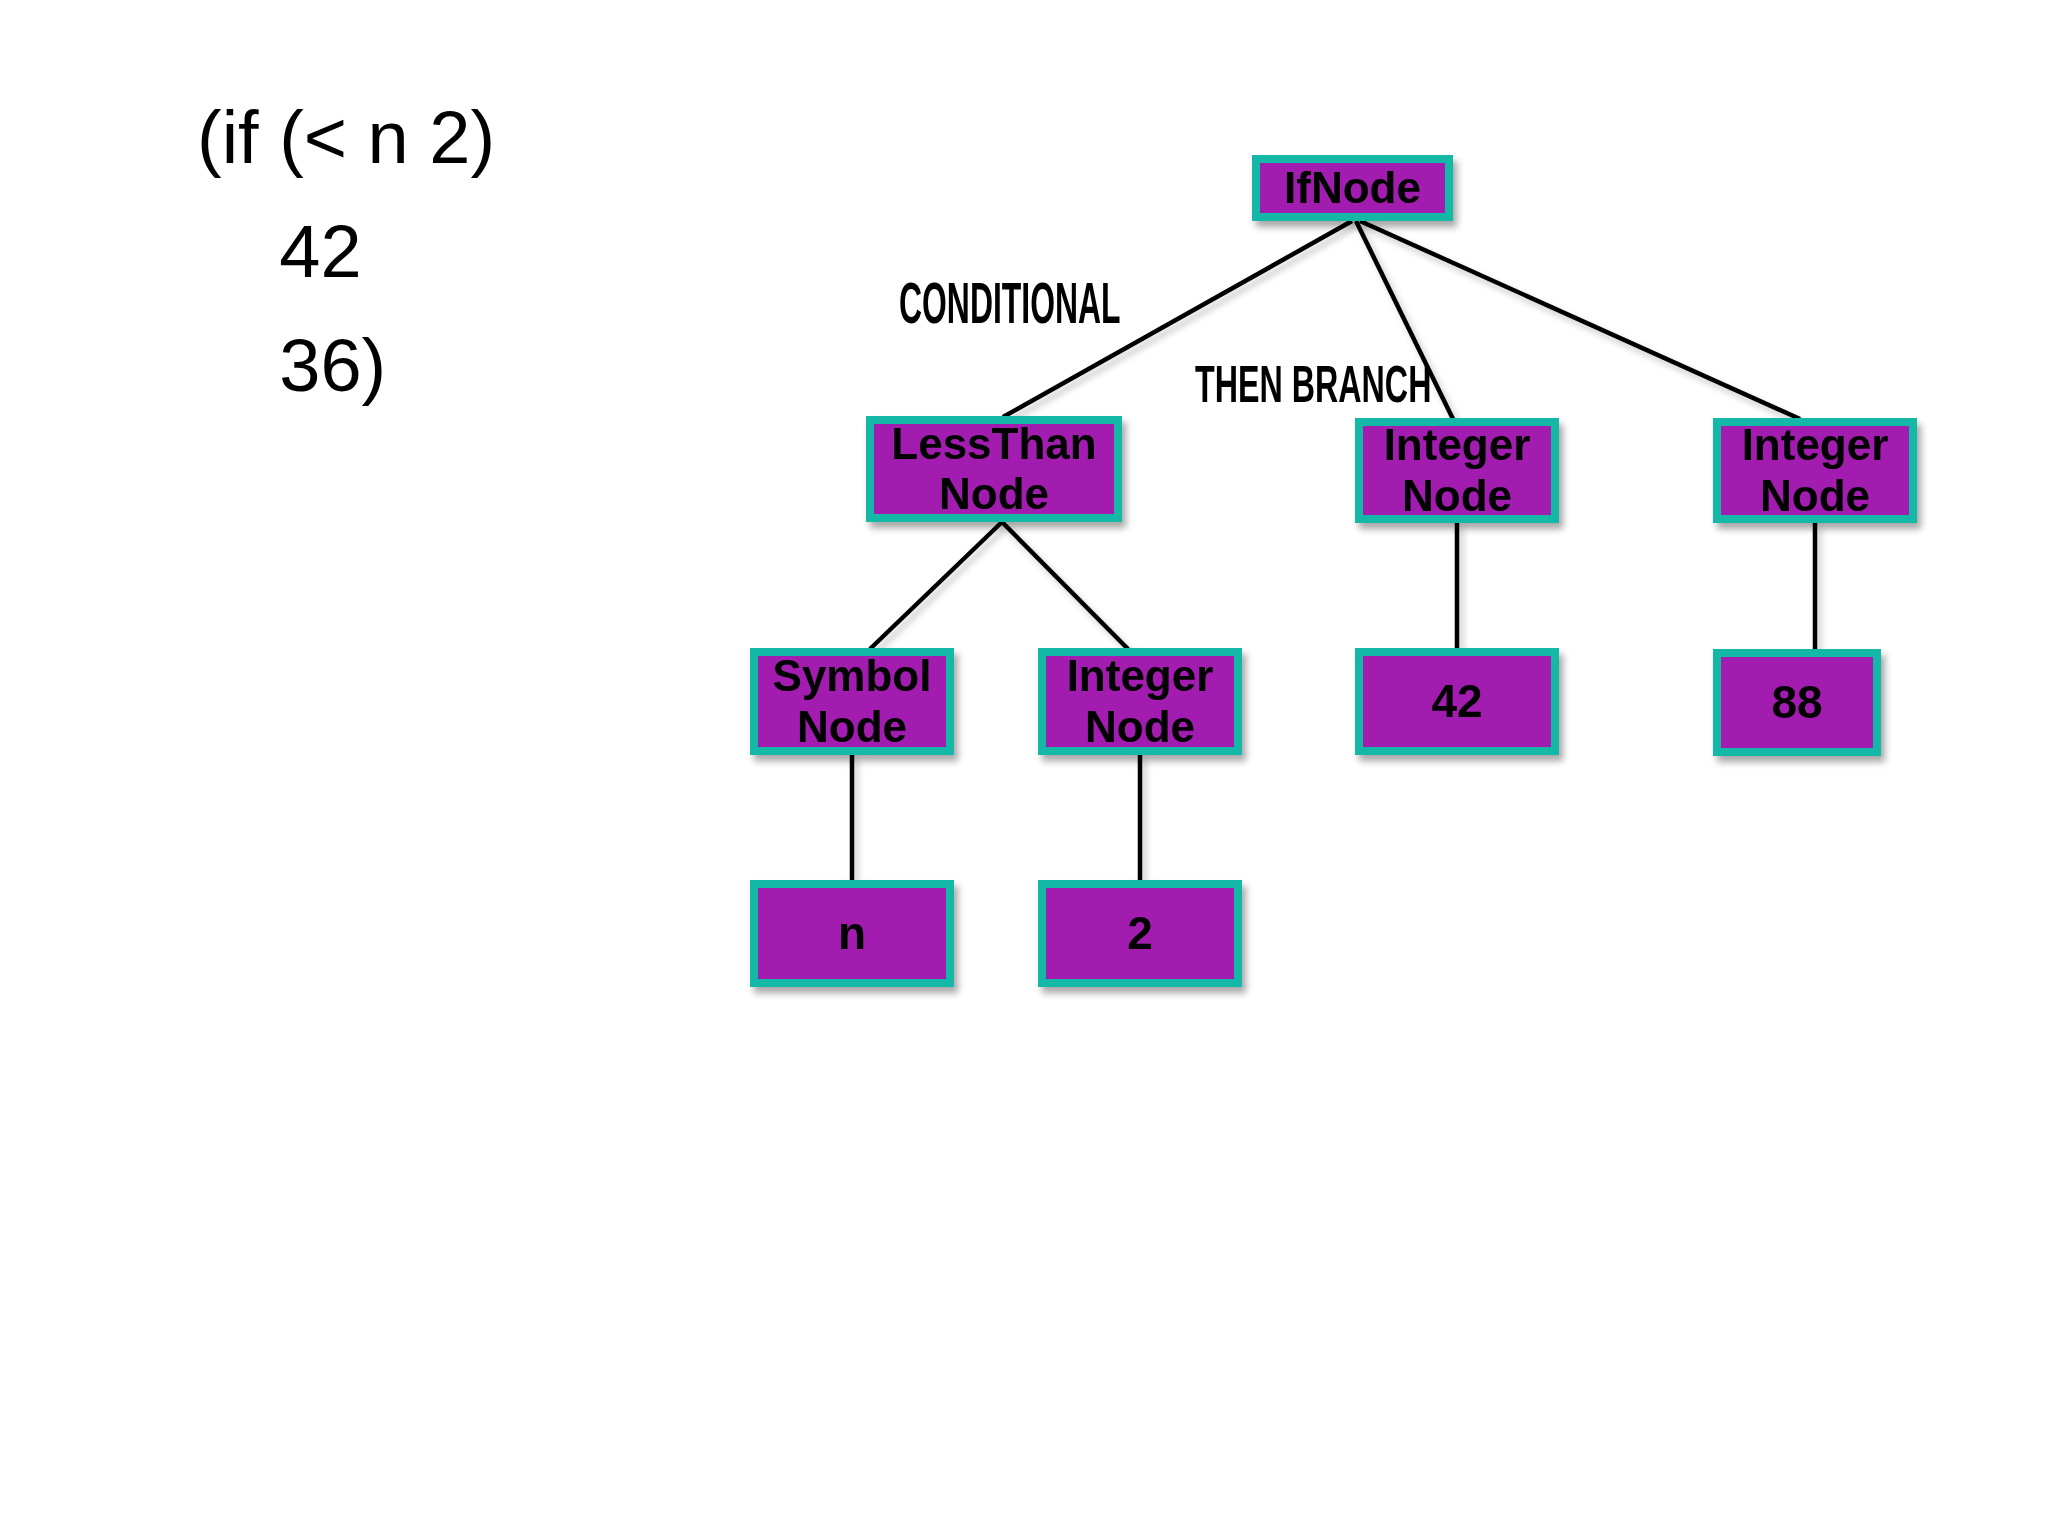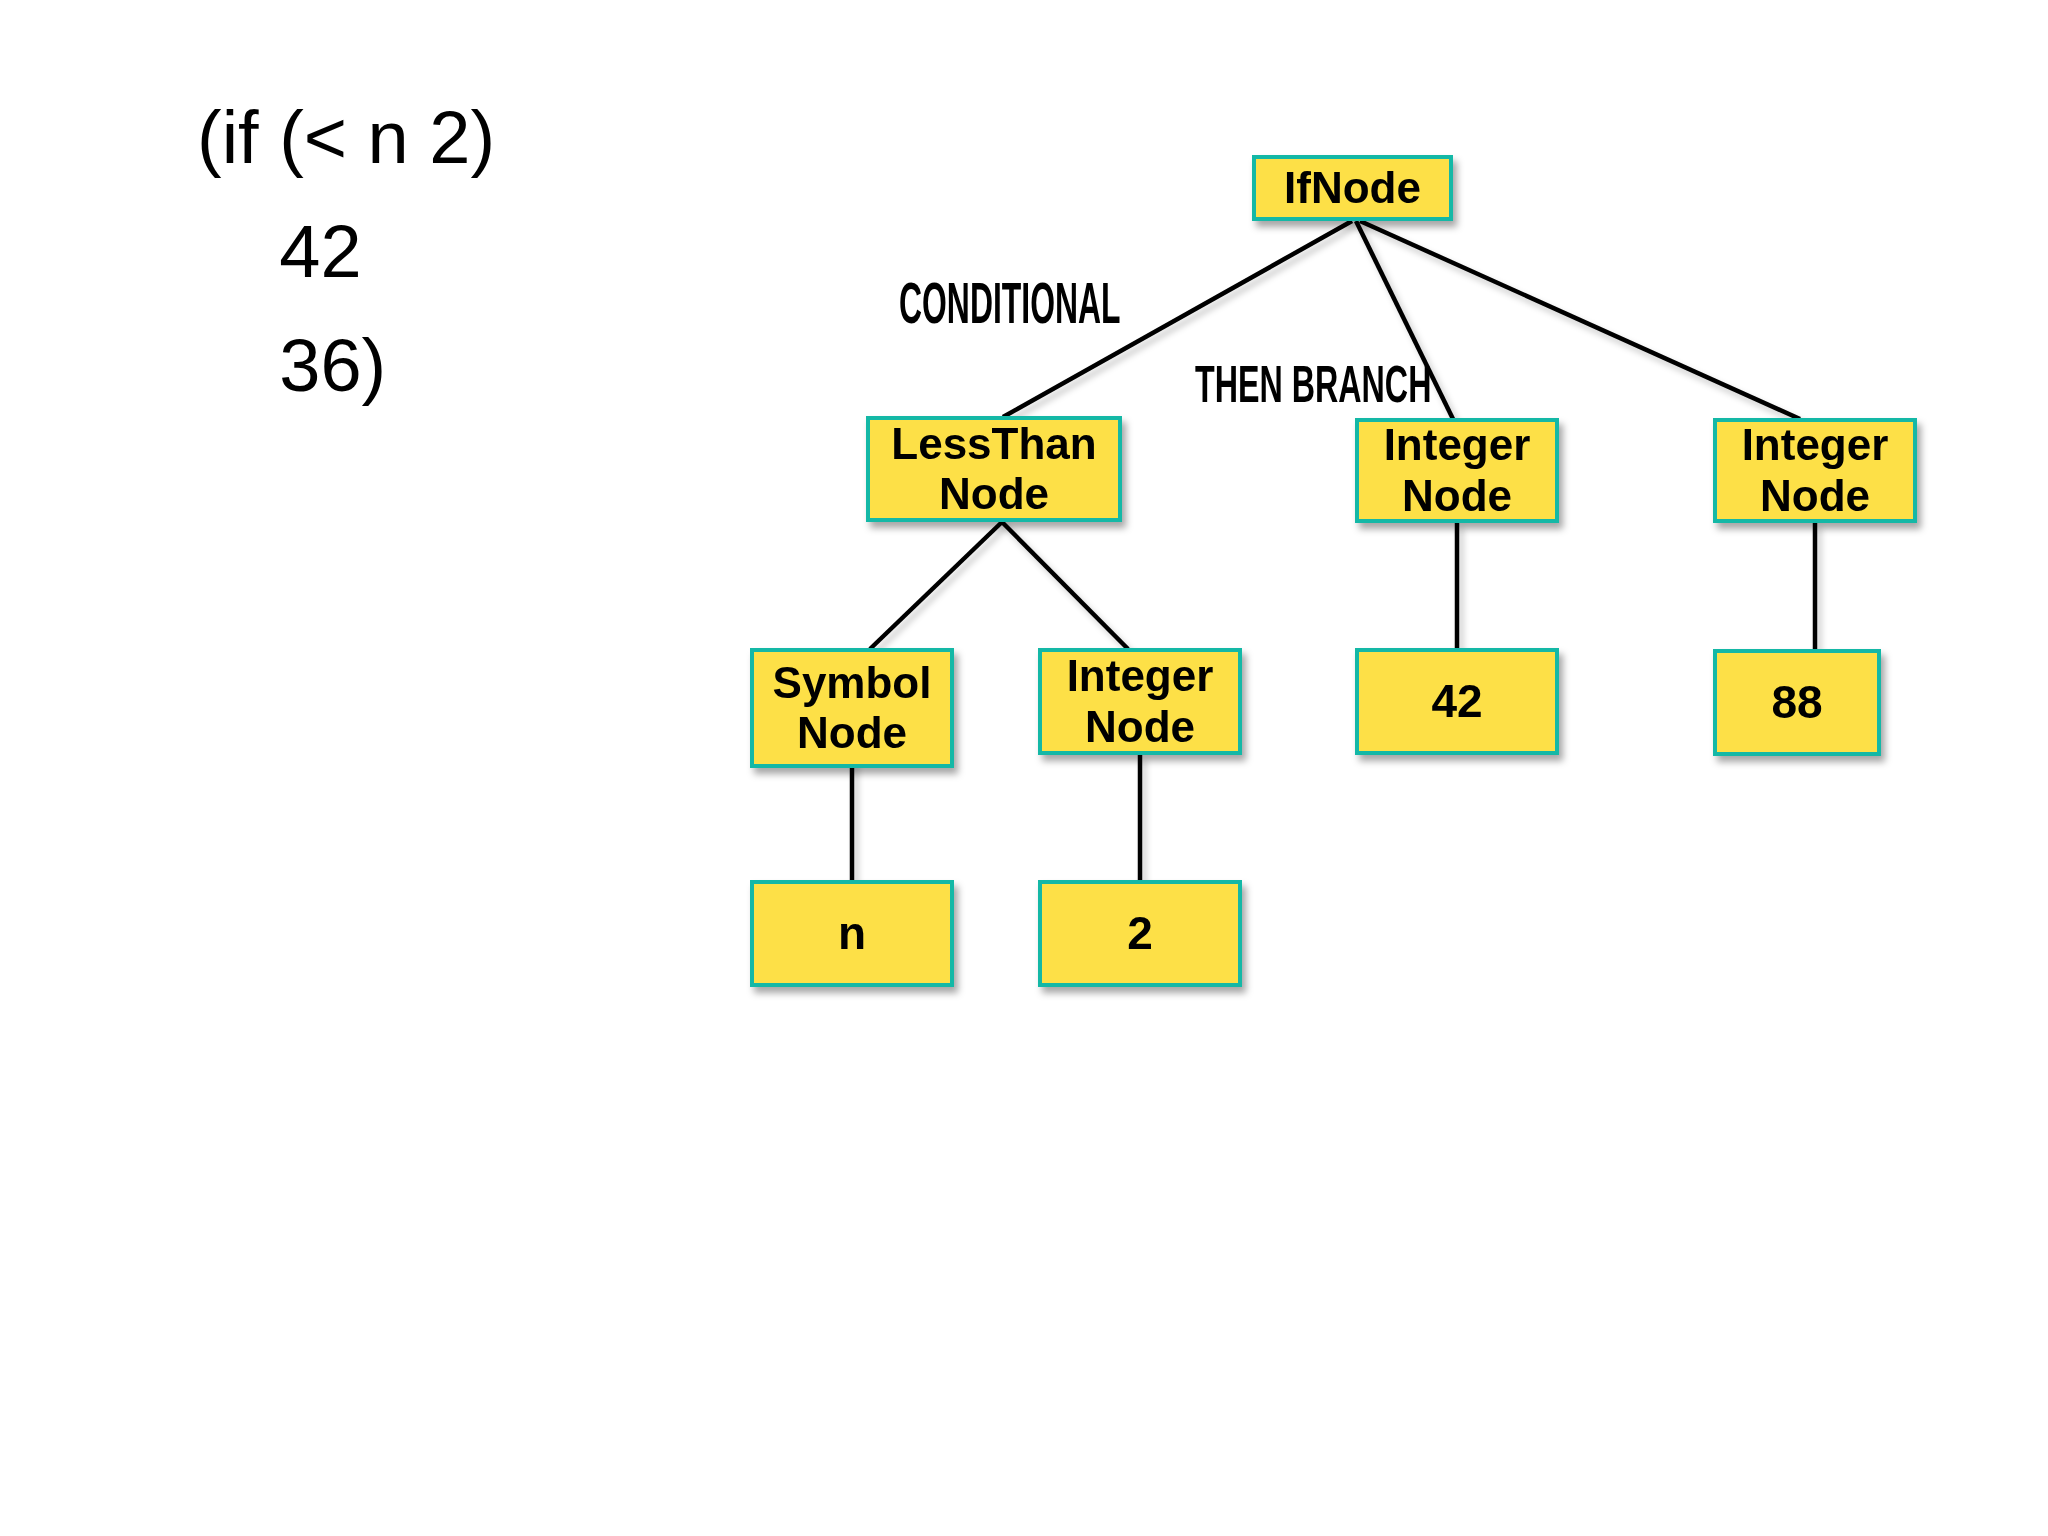--- a/index.html
+++ b/index.html
@@ -29,22 +29,22 @@
     filter:drop-shadow(4px 5px 3px rgba(0,0,0,0.22));
   }
   svg.edges line{
     stroke:#000000;
     stroke-width:4.5;
   }
   
   .node{
     position:absolute;
     box-sizing:border-box;
-    background:#fde047;
-    border:4px solid #14b8a6;
+    background:#a21caf;
+    border:8px solid #14b8a6;
     box-shadow:4px 6px 7px rgba(0,0,0,0.35);
     display:flex;
     flex-direction:column;
     justify-content:center;
     text-align:center;
     font-weight:bold;
     font-size:44px;
     line-height:1.14;
     color:#000000;
   }
@@ -104,21 +104,21 @@
   <div class="node" style="left:1355px;top:418px;width:204px;height:105px;">
     <span class="lbl">Integer</span>
     <span class="lbl">Node</span>
   </div>
 
   <div class="node" style="left:1713px;top:418px;width:204px;height:105px;">
     <span class="lbl">Integer</span>
     <span class="lbl">Node</span>
   </div>
 
-  <div class="node" style="left:750px;top:648px;width:204px;height:120px;">
+  <div class="node" style="left:750px;top:648px;width:204px;height:107px;">
     <span class="lbl">Symbol</span>
     <span class="lbl">Node</span>
   </div>
 
   <div class="node" style="left:1038px;top:648px;width:204px;height:107px;">
     <span class="lbl">Integer</span>
     <span class="lbl">Node</span>
   </div>
 
   <div class="node leaf" style="left:750px;top:880px;width:204px;height:107px;">

